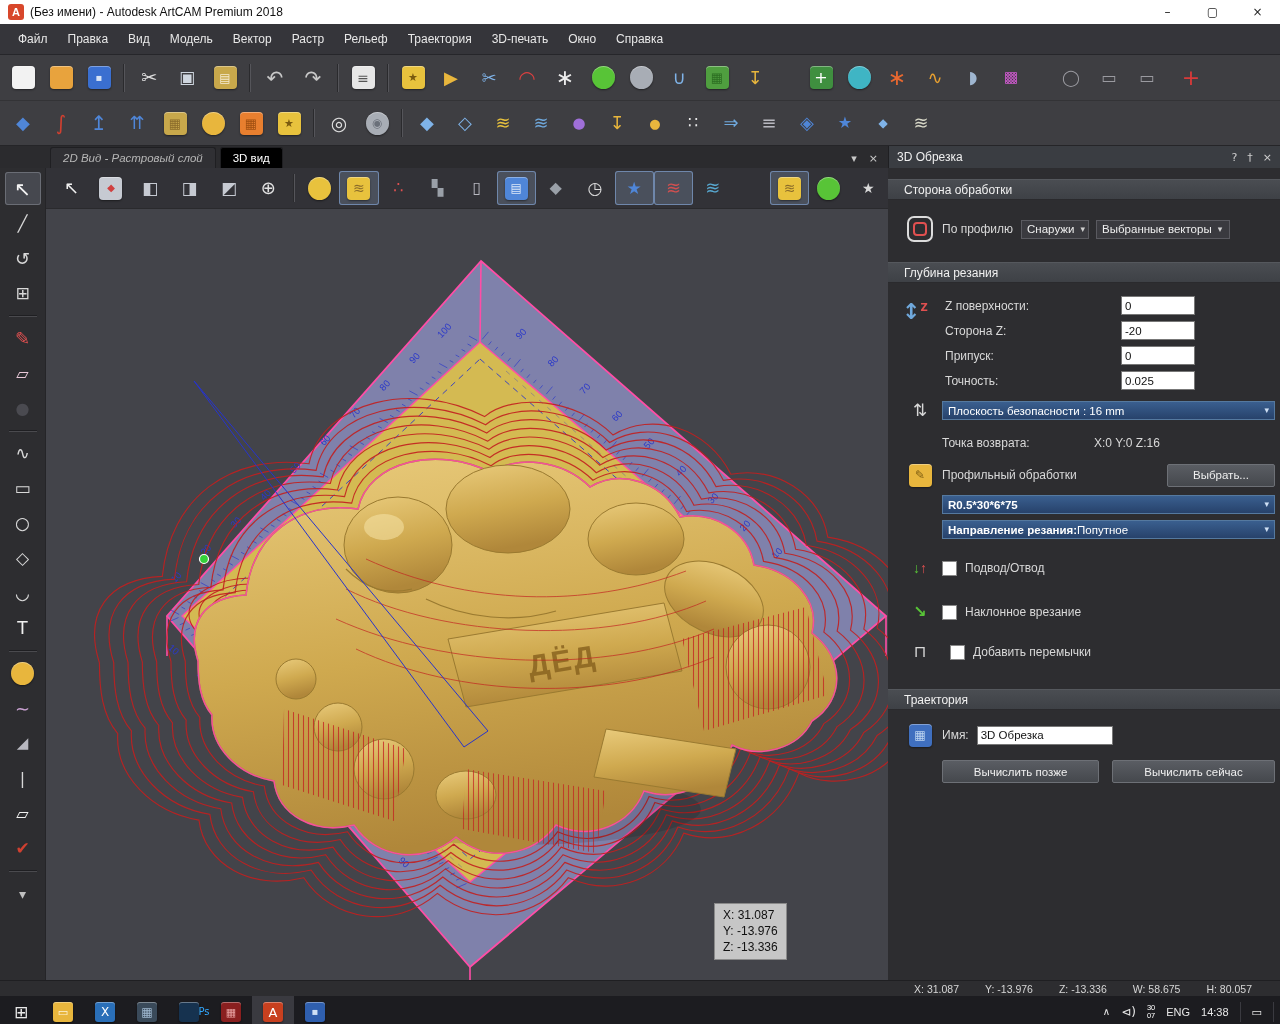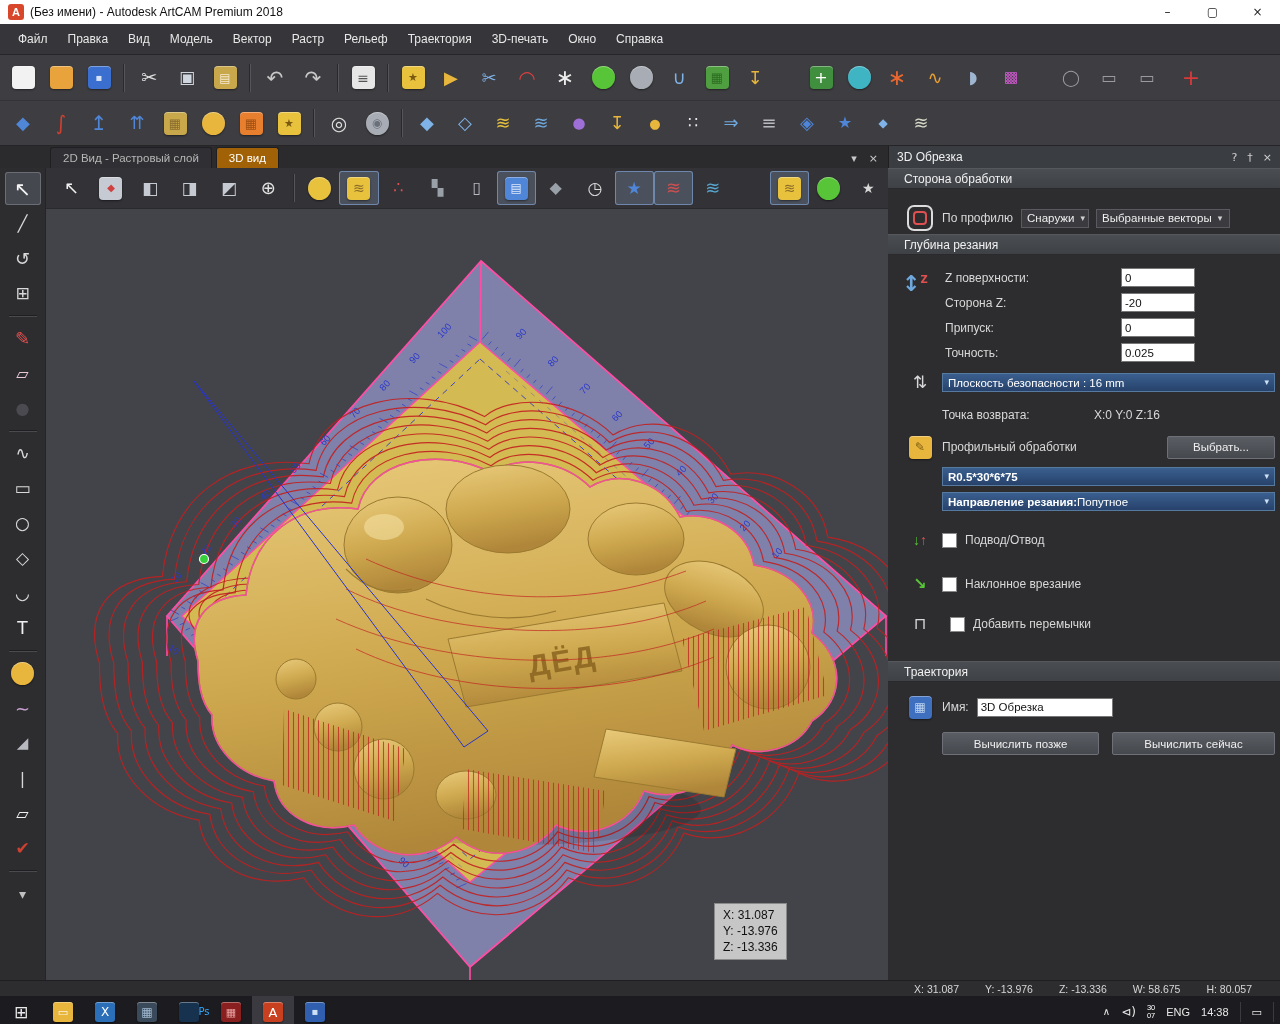--- a/index.html
+++ b/index.html
@@ -23,22 +23,22 @@
   .tb-btn.active{background:#4a505c;box-shadow:inset 0 0 0 1px #6f87ab;}
   .chip{width:23px;height:23px;border-radius:4px;display:flex;align-items:center;justify-content:center;
     box-shadow:inset 0 1px 0 rgba(255,255,255,.35),0 1px 2px rgba(0,0,0,.45);}
   .chip.round{border-radius:50%;}
   .tb-vsep{width:1px;height:28px;background:#2a2a2d;border-right:1px solid #55555a;margin:0 5px;}
   
   .midrow{height:22px;display:flex;background:#2b2b2e;}
   .tabstrip{width:888px;display:flex;align-items:flex-end;}
   .tab{height:20px;padding:0 12px;font-size:11.5px;color:#b6b6b6;background:#303034;
     border:1px solid #1f1f22;border-bottom:none;display:flex;align-items:center;border-radius:3px 3px 0 0;margin-left:4px;}
-  .tab:first-child{margin-left:50px;}
-  .tab.active{background:#a16207;color:#ffffff;}
+  .tab:first-child{margin-left:50px;font-style:italic;}
+  .tab.active{background:#000000;color:#ffffff;}
   .tabstrip-ctrl{margin-left:auto;display:flex;gap:12px;color:#c8c8c8;padding:0 10px 4px 0;font-size:11px;}
   .panel-head{width:392px;background:#3a3d42;display:flex;align-items:center;padding:0 8px;
     font-size:12px;color:#efefef;border-left:1px solid #1f1f22;box-sizing:border-box;}
   .panel-head .ph-icons{margin-left:auto;display:flex;gap:10px;color:#cfcfcf;font-size:11px;}
   
   .main{display:flex;height:812px;}
   .lefttools{width:46px;background:#2d2d30;display:flex;flex-direction:column;align-items:center;padding-top:4px;gap:2px;box-sizing:border-box;border-right:1px solid #252528;}
   .lt-btn{width:36px;height:33px;display:flex;align-items:center;justify-content:center;border-radius:3px;}
   .lt-btn.active{background:#46484f;box-shadow:inset 0 0 0 1px #6a6d75;}
   .lefttools .tb-vsep{width:28px;height:1px;background:#1f1f22;border-right:none;border-bottom:1px solid #4a4a4e;margin:3px 0;}
@@ -734,42 +734,42 @@
       </svg>
       <div class="coords">
         <div>X: 31.087</div>
         <div>Y: -13.976</div>
         <div>Z: -13.336</div>
       </div>
     </div>
   </div>
 
   <div class="panel">
-    <div class="sect" style="">
+    <div class="sect" style="margin-top:11px">
       <span>Сторона обработки</span>
     </div>
 
     <div class="p-row" style="margin-top:13px;height:32px">
       <div class="icon-cell">
           <div class="icon-profile">
             <div class="icon-profile-inner"></div>
           </div>
         </div>
       <span style="margin-right:8px">По профилю</span>
       <div class="dd-sm" style="width:56px">
         <span>Снаружи</span>
           <span class="caret g">▾</span>
       </div>
       <div class="dd-sm" style="width:122px;margin-left:7px">
         <span>Выбранные векторы</span>
           <span class="caret g">▾</span>
       </div>
     </div>
 
-    <div class="sect" style="">
+    <div class="sect" style="margin-top:17px">
       <span>Глубина резания</span>
     </div>
 
     <div style="position:relative;margin-top:10px">
       <div style="position:absolute;left:14px;top:8px;display:flex;align-items:flex-start">
         <span class="g" style="color:#6fa8dc;font-size:22px;font-weight:bold">↕</span>
         <span class="g" style="color:#e05050;font-size:10px;font-weight:bold;margin-top:2px">Z</span>
       </div>
       <div class="f-row">
         <span class="f-label">Z поверхности:</span>

